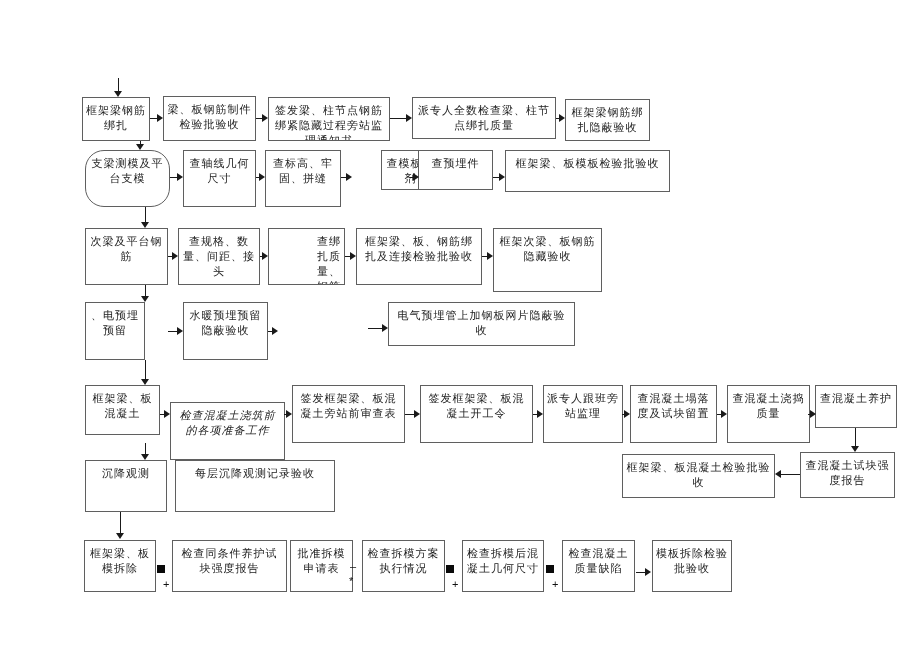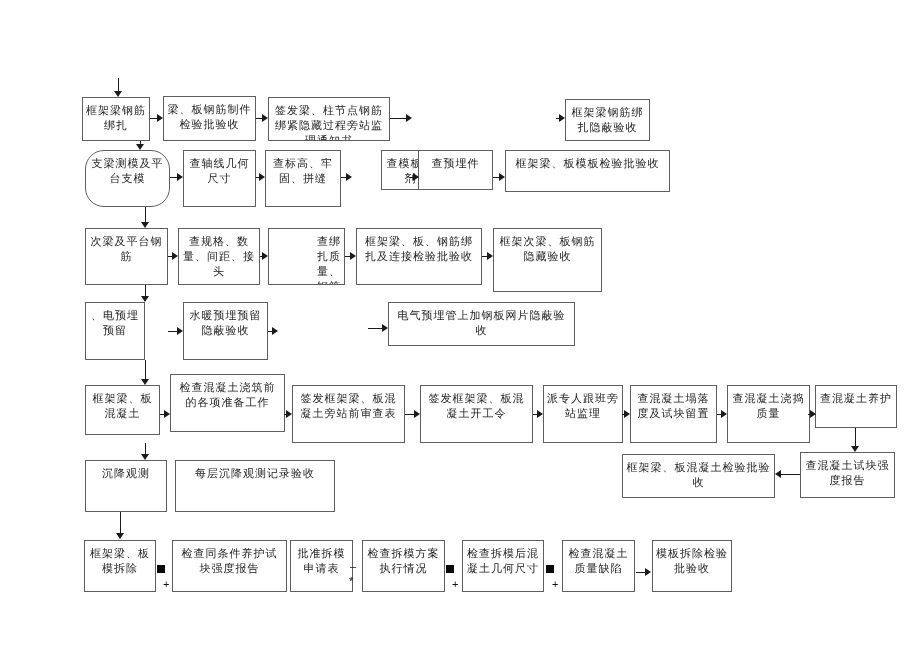--- a/index.html
+++ b/index.html
@@ -26,37 +26,38 @@
   .sq{position:absolute;width:8px;height:8px;background:#0a0a0a;}
   .sym{position:absolute;font-size:11px;color:#111;line-height:11px;}
 </style>
 </head>
 <body>
 
 <div id="stage" style="background: rgb(255, 255, 255);">
     <div class="node" style="border-color: rgb(95, 95, 95); color: rgb(28, 28, 28); left: 82px; top: 97px; width: 68px; height: 44px;">框架梁钢筋绑扎</div>
     <div class="node" style="border-color: rgb(95, 95, 95); color: rgb(28, 28, 28); left: 163px; top: 96px; width: 93px; height: 45px;">梁、板钢筋制件检验批验收</div>
     <div class="node" style="border-color: rgb(95, 95, 95); color: rgb(28, 28, 28); left: 268px; top: 97px; width: 122px; height: 44px;">签发梁、柱节点钢筋绑紧隐藏过程旁站监理通知书</div>
+    <div class="node" style="border-color: rgb(95, 95, 95); color: rgb(28, 28, 28); left: 412px; top: 97px; width: 144px; height: 42px;">派专人全数检查梁、柱节点绑扎质量</div>
     <div class="node" style="border-color: rgb(95, 95, 95); color: rgb(28, 28, 28); left: 565px; top: 99px; width: 85px; height: 42px;">框架梁钢筋绑扎隐蔽验收</div>
     <div class="node" style="border-color: rgb(95, 95, 95); color: rgb(28, 28, 28); left: 85px; top: 150px; width: 85px; height: 57px; border-radius: 19px;">支梁测模及平台支模</div>
     <div class="node" style="border-color: rgb(95, 95, 95); color: rgb(28, 28, 28); left: 183px; top: 150px; width: 73px; height: 57px;">查轴线几何尺寸</div>
     <div class="node" style="border-color: rgb(95, 95, 95); color: rgb(28, 28, 28); left: 265px; top: 150px; width: 76px; height: 57px;">查标高、牢固、拼缝</div>
     <div class="node" style="border-color: rgb(95, 95, 95); color: rgb(28, 28, 28); left: 352px; top: 150px; width: 59px; height: 40px; margin-left: 29px;">查模板隔剂</div>
     <div class="node" style="border-color: rgb(95, 95, 95); color: rgb(28, 28, 28); left: 418px; top: 150px; width: 75px; height: 40px;">查预埋件</div>
     <div class="node" style="border-color: rgb(95, 95, 95); color: rgb(28, 28, 28); left: 505px; top: 150px; width: 165px; height: 42px;">框架梁、板模板检验批验收</div>
     <div class="node" style="border-color: rgb(95, 95, 95); color: rgb(28, 28, 28); left: 85px; top: 228px; width: 83px; height: 57px;">次梁及平台钢筋</div>
     <div class="node" style="border-color: rgb(95, 95, 95); color: rgb(28, 28, 28); left: 178px; top: 228px; width: 82px; height: 57px;">查规格、数量、间距、接头</div>
     <div class="node" style="border-color: rgb(95, 95, 95); color: rgb(28, 28, 28); left: 268px; top: 228px; width: 77px; height: 57px; padding-left: 48px;">查绑扎质量、钢筋垫块</div>
     <div class="node" style="border-color: rgb(95, 95, 95); color: rgb(28, 28, 28); left: 356px; top: 228px; width: 126px; height: 57px;">框架梁、板、钢筋绑扎及连接检验批验收</div>
     <div class="node" style="border-color: rgb(95, 95, 95); color: rgb(28, 28, 28); left: 493px; top: 228px; width: 109px; height: 64px;">框架次梁、板钢筋隐藏验收</div>
     <div class="node" style="border-color: rgb(95, 95, 95); color: rgb(28, 28, 28); left: 85px; top: 302px; width: 60px; height: 58px;">、电预埋预留</div>
     <div class="node" style="border-color: rgb(95, 95, 95); color: rgb(28, 28, 28); left: 183px; top: 302px; width: 85px; height: 58px;">水暖预埋预留隐蔽验收</div>
     <div class="node" style="border-color: rgb(95, 95, 95); color: rgb(28, 28, 28); left: 388px; top: 302px; width: 187px; height: 44px;">电气预埋管上加钢板网片隐蔽验收</div>
     <div class="node" style="border-color: rgb(95, 95, 95); color: rgb(28, 28, 28); left: 85px; top: 385px; width: 75px; height: 50px; text-align: center;">框架梁、板混凝土</div>
-    <div class="node" style="border-color: rgb(95, 95, 95); color: rgb(28, 28, 28); left: 170px; top: 374px; width: 115px; height: 58px;">检查混凝土浇筑前的各项准备工作</div>
+    <div class="node" style="border-color: rgb(95, 95, 95); color: rgb(28, 28, 28); left: 170px; top: 402px; width: 115px; height: 58px; font-style: italic;">检查混凝土浇筑前的各项准备工作</div>
     <div class="node" style="border-color: rgb(95, 95, 95); color: rgb(28, 28, 28); left: 292px; top: 385px; width: 113px; height: 58px;">签发框架梁、板混凝土旁站前审查表</div>
     <div class="node" style="border-color: rgb(95, 95, 95); color: rgb(28, 28, 28); left: 420px; top: 385px; width: 113px; height: 58px;">签发框架梁、板混凝土开工令</div>
     <div class="node" style="border-color: rgb(95, 95, 95); color: rgb(28, 28, 28); left: 543px; top: 385px; width: 80px; height: 58px;">派专人跟班旁站监理</div>
     <div class="node" style="border-color: rgb(95, 95, 95); color: rgb(28, 28, 28); left: 630px; top: 385px; width: 87px; height: 58px;">查混凝土塌落度及试块留置</div>
     <div class="node" style="border-color: rgb(95, 95, 95); color: rgb(28, 28, 28); left: 727px; top: 385px; width: 83px; height: 58px;">查混凝土浇捣质量</div>
     <div class="node" style="border-color: rgb(95, 95, 95); color: rgb(28, 28, 28); left: 815px; top: 385px; width: 82px; height: 43px;">查混凝土养护</div>
     <div class="node" style="border-color: rgb(95, 95, 95); color: rgb(28, 28, 28); left: 85px; top: 460px; width: 82px; height: 52px;">沉降观测</div>
     <div class="node" style="border-color: rgb(95, 95, 95); color: rgb(28, 28, 28); left: 175px; top: 460px; width: 160px; height: 52px;">每层沉降观测记录验收</div>
     <div class="node" style="border-color: rgb(95, 95, 95); color: rgb(28, 28, 28); left: 622px; top: 454px; width: 153px; height: 44px;">框架梁、板混凝土检验批验收</div>
     <div class="node" style="border-color: rgb(95, 95, 95); color: rgb(28, 28, 28); left: 800px; top: 452px; width: 95px; height: 46px;">查混凝土试块强度报告</div>

